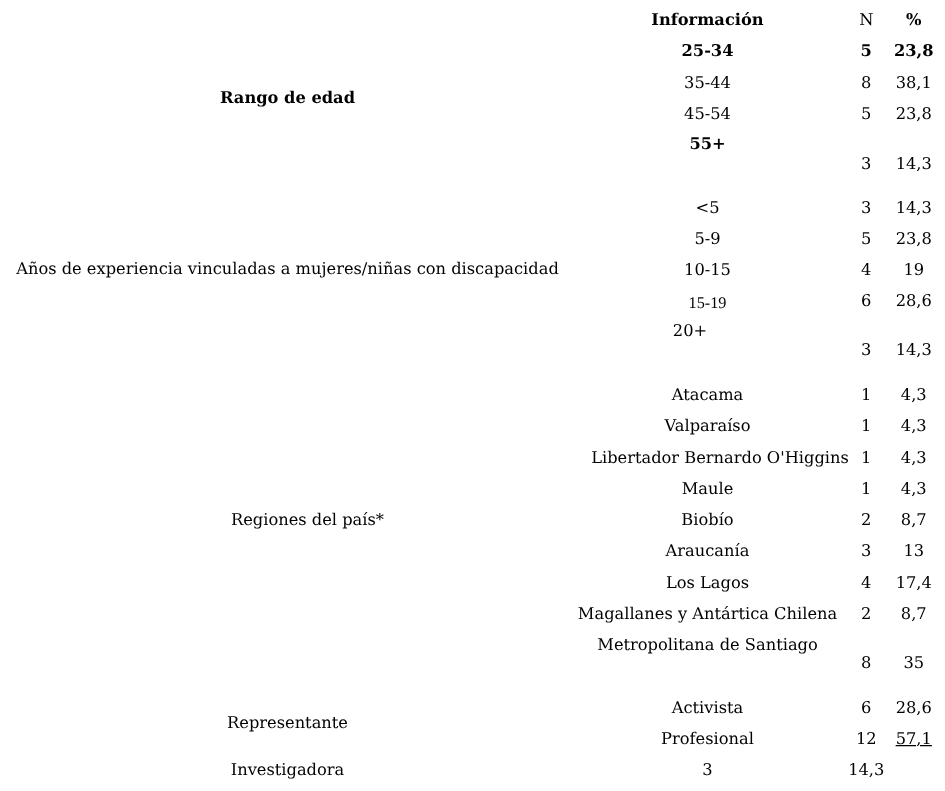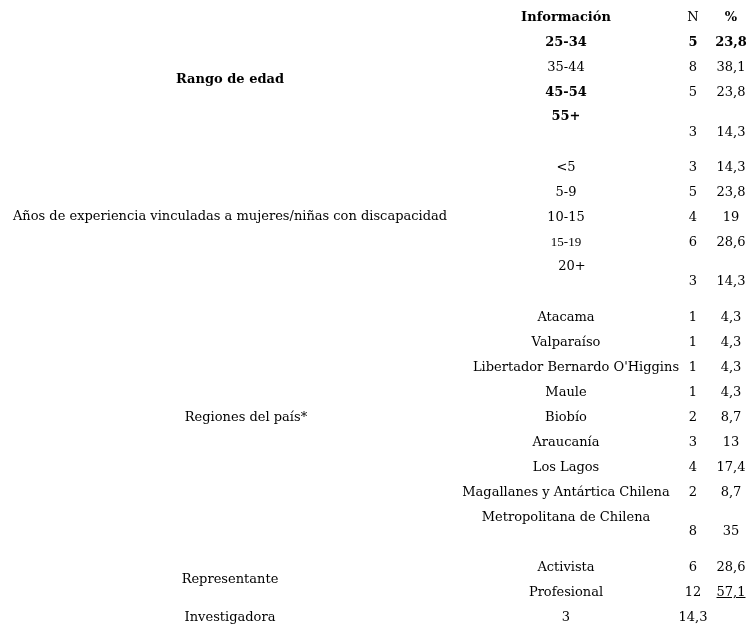--- a/index.html
+++ b/index.html
@@ -36,21 +36,21 @@
 
   <div class="cell bold" style="left:230px;top:71px;">Rango de edad</div>
   <div class="cell bold" style="left:566px;top:34px;">25-34</div>
   <div class="cell bold" style="left:693px;top:34px;">5</div>
   <div class="cell bold" style="left:731px;top:34px;">23,8</div>
 
   <div class="cell" style="left:566px;top:59px;">35-44</div>
   <div class="cell" style="left:693px;top:59px;">8</div>
   <div class="cell" style="left:731px;top:59px;">38,1</div>
 
-  <div class="cell" style="left:566px;top:84px;font-weight:bold;">45-54</div>
+  <div class="cell" style="left:566px;top:84px;">45-54</div>
   <div class="cell" style="left:693px;top:84px;">5</div>
   <div class="cell" style="left:731px;top:84px;">23,8</div>
 
   <div class="cell" style="left:566px;top:108px;font-weight:bold;">55+</div>
   <div class="cell" style="left:693px;top:124px;">3</div>
   <div class="cell" style="left:731px;top:124px;">14,3</div>
 
   <div class="cell" style="left:230px;top:208px;">Años de experiencia vinculadas a mujeres/niñas con discapacidad</div>
   <div class="cell" style="left:566px;top:159px;">&lt;5</div>
   <div class="cell" style="left:693px;top:159px;">3</div>
@@ -61,21 +61,21 @@
   <div class="cell" style="left:731px;top:184px;">23,8</div>
 
   <div class="cell" style="left:566px;top:209px;">10-15</div>
   <div class="cell" style="left:693px;top:209px;">4</div>
   <div class="cell" style="left:731px;top:209px;">19</div>
 
   <div class="cell" style="left:566px;top:234px;font-family:Liberation Serif, serif;">15-19</div>
   <div class="cell" style="left:693px;top:234px;">6</div>
   <div class="cell" style="left:731px;top:234px;">28,6</div>
 
-  <div class="cell" style="left:572px;top:258px;">20+</div>
+  <div class="cell" style="left:552px;top:258px;">20+</div>
   <div class="cell" style="left:693px;top:273px;">3</div>
   <div class="cell" style="left:731px;top:273px;">14,3</div>
 
   <div class="cell" style="left:246px;top:409px;">Regiones del país*</div>
 
   <div class="cell" style="left:566px;top:309px;">Atacama</div>
   <div class="cell" style="left:693px;top:309px;">1</div>
   <div class="cell" style="left:731px;top:309px;">4,3</div>
 
   <div class="cell" style="left:566px;top:334px;">Valparaíso</div>
@@ -99,21 +99,21 @@
   <div class="cell" style="left:731px;top:434px;">13</div>
 
   <div class="cell" style="left:566px;top:459px;">Los Lagos</div>
   <div class="cell" style="left:693px;top:459px;">4</div>
   <div class="cell" style="left:731px;top:459px;">17,4</div>
 
   <div class="cell" style="left:566px;top:484px;">Magallanes y Antártica Chilena</div>
   <div class="cell" style="left:693px;top:484px;">2</div>
   <div class="cell" style="left:731px;top:484px;">8,7</div>
 
-  <div class="cell" style="left:566px;top:509px;">Metropolitana de Chilena</div>
+  <div class="cell" style="left:566px;top:509px;">Metropolitana de Santiago</div>
   <div class="cell" style="left:693px;top:523px;">8</div>
   <div class="cell" style="left:731px;top:523px;">35</div>
 
   <div class="cell" style="left:230px;top:571px;">Representante</div>
 
   <div class="cell" style="left:566px;top:559px;">Activista</div>
   <div class="cell" style="left:693px;top:559px;">6</div>
   <div class="cell" style="left:731px;top:559px;">28,6</div>
 
   <div class="cell" style="left:566px;top:584px;">Profesional</div>

